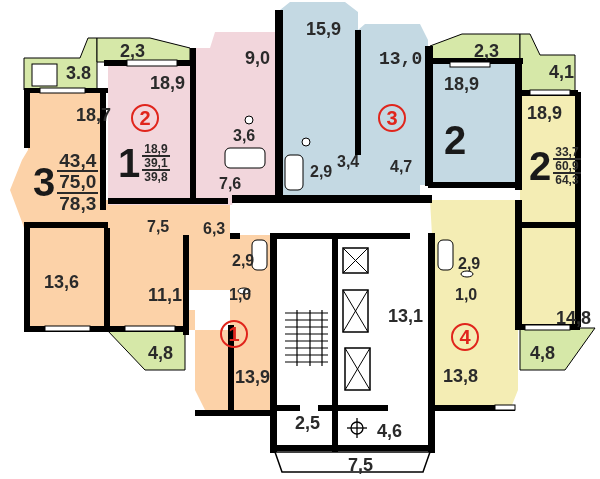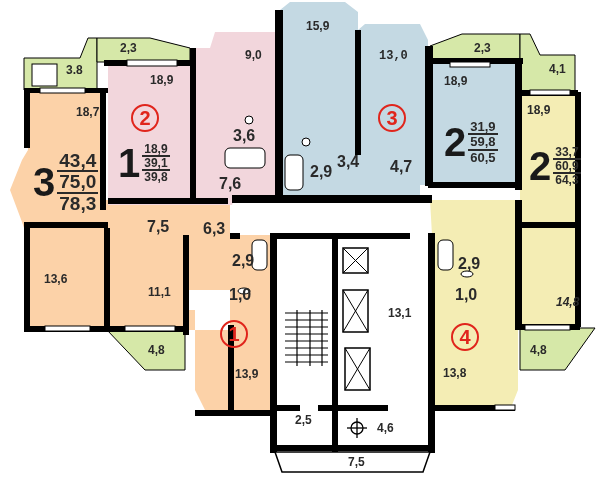--- a/index.html
+++ b/index.html
@@ -1,20 +1,20 @@
 <!DOCTYPE html>
 <html><head>
 <meta charset="utf-8">
 <style>
   html, body { margin:0; padding:0; background:#ffffff; }
   body { width:600px; height:479px; position:relative; overflow:hidden;
          font-family:"Liberation Sans", sans-serif; }
   #plan { position:absolute; left:0; top:0; width:600px; height:479px; }
   .lbl { position:absolute; font-family:"Liberation Sans", sans-serif; font-weight:bold;
-         color:#2a2a2a; font-size:12px; line-height:1; white-space:nowrap; }
+         color:#2a2a2a; font-size:18px; line-height:1; white-space:nowrap; }
   .lbl.sm { font-size:16px; }
   .num-circle { position:absolute; width:24px; height:24px; border:2.5px solid #e0251c;
                 border-radius:50%; color:#e0251c; font-weight:bold; font-size:20px;
                 line-height:24px; text-align:center; font-family:"Liberation Sans", sans-serif; }
   .apt { position:absolute; display:flex; align-items:center; font-family:"Liberation Sans", sans-serif; }
   .apt .rooms { font-size:40px; font-weight:bold; color:#1a1a1a; line-height:1; margin-right:2px; }
   .apt .fr { display:flex; flex-direction:column; align-items:center; font-weight:bold; color:#2a2a2a; }
   .apt .fr span { display:block; padding:0 2px; line-height:1.02; }
   .apt .fr span.ul { border-bottom:2px solid #2a2a2a; }
 </style>
@@ -158,21 +158,21 @@
 <div class="lbl" style="left:306px;top:20px;">15,9</div>
 <div class="lbl" style="left:379px;top:50px;font-family:Liberation Mono, monospace;">13,0</div>
 <div class="lbl sm" style="left:310px;top:164px;">2,9</div>
 <div class="lbl sm" style="left:337px;top:154px;">3,4</div>
 <div class="lbl sm" style="left:390px;top:159px;">4,7</div>
 <div class="lbl" style="left:474px;top:42px;">2,3</div>
 <div class="lbl" style="left:444px;top:75px;">18,9</div>
 
 <div class="lbl" style="left:549px;top:63px;">4,1</div>
 <div class="lbl" style="left:527px;top:104px;">18,9</div>
-<div class="lbl" style="left:556px;top:296px;font-style:italic;">14,8</div>
+<div class="lbl" style="left:556px;top:309px;">14,8</div>
 <div class="lbl sm" style="left:458px;top:256px;">2,9</div>
 <div class="lbl sm" style="left:455px;top:287px;">1,0</div>
 <div class="lbl" style="left:443px;top:367px;">13,8</div>
 <div class="lbl" style="left:530px;top:344px;">4,8</div>
 
 <div class="lbl" style="left:388px;top:307px;">13,1</div>
 <div class="lbl" style="left:295px;top:414px;">2,5</div>
 <div class="lbl" style="left:377px;top:422px;">4,6</div>
 <div class="lbl" style="left:348px;top:456px;">7,5</div>
 
@@ -194,25 +194,20 @@
   <span class="rooms">1</span>
   <div class="fr" style="font-size:12px;">
     <span class="ul">18,9</span>
     <span class="ul">39,1</span>
     <span>39,8</span>
   </div>
 </div>
 
 <div class="apt" style="left:444px;top:120px;">
   <span class="rooms">2</span>
-  <div class="fr" style="font-size:13px;">
-    <span class="ul">31,9</span>
-    <span class="ul">59,8</span>
-    <span>60,5</span>
-  </div>
 </div>
 
 <div class="apt" style="left:529px;top:146px;">
   <span class="rooms">2</span>
   <div class="fr" style="font-size:12px;">
     <span class="ul">33,7</span>
     <span class="ul">60,9</span>
     <span>64,3</span>
   </div>
 </div>

